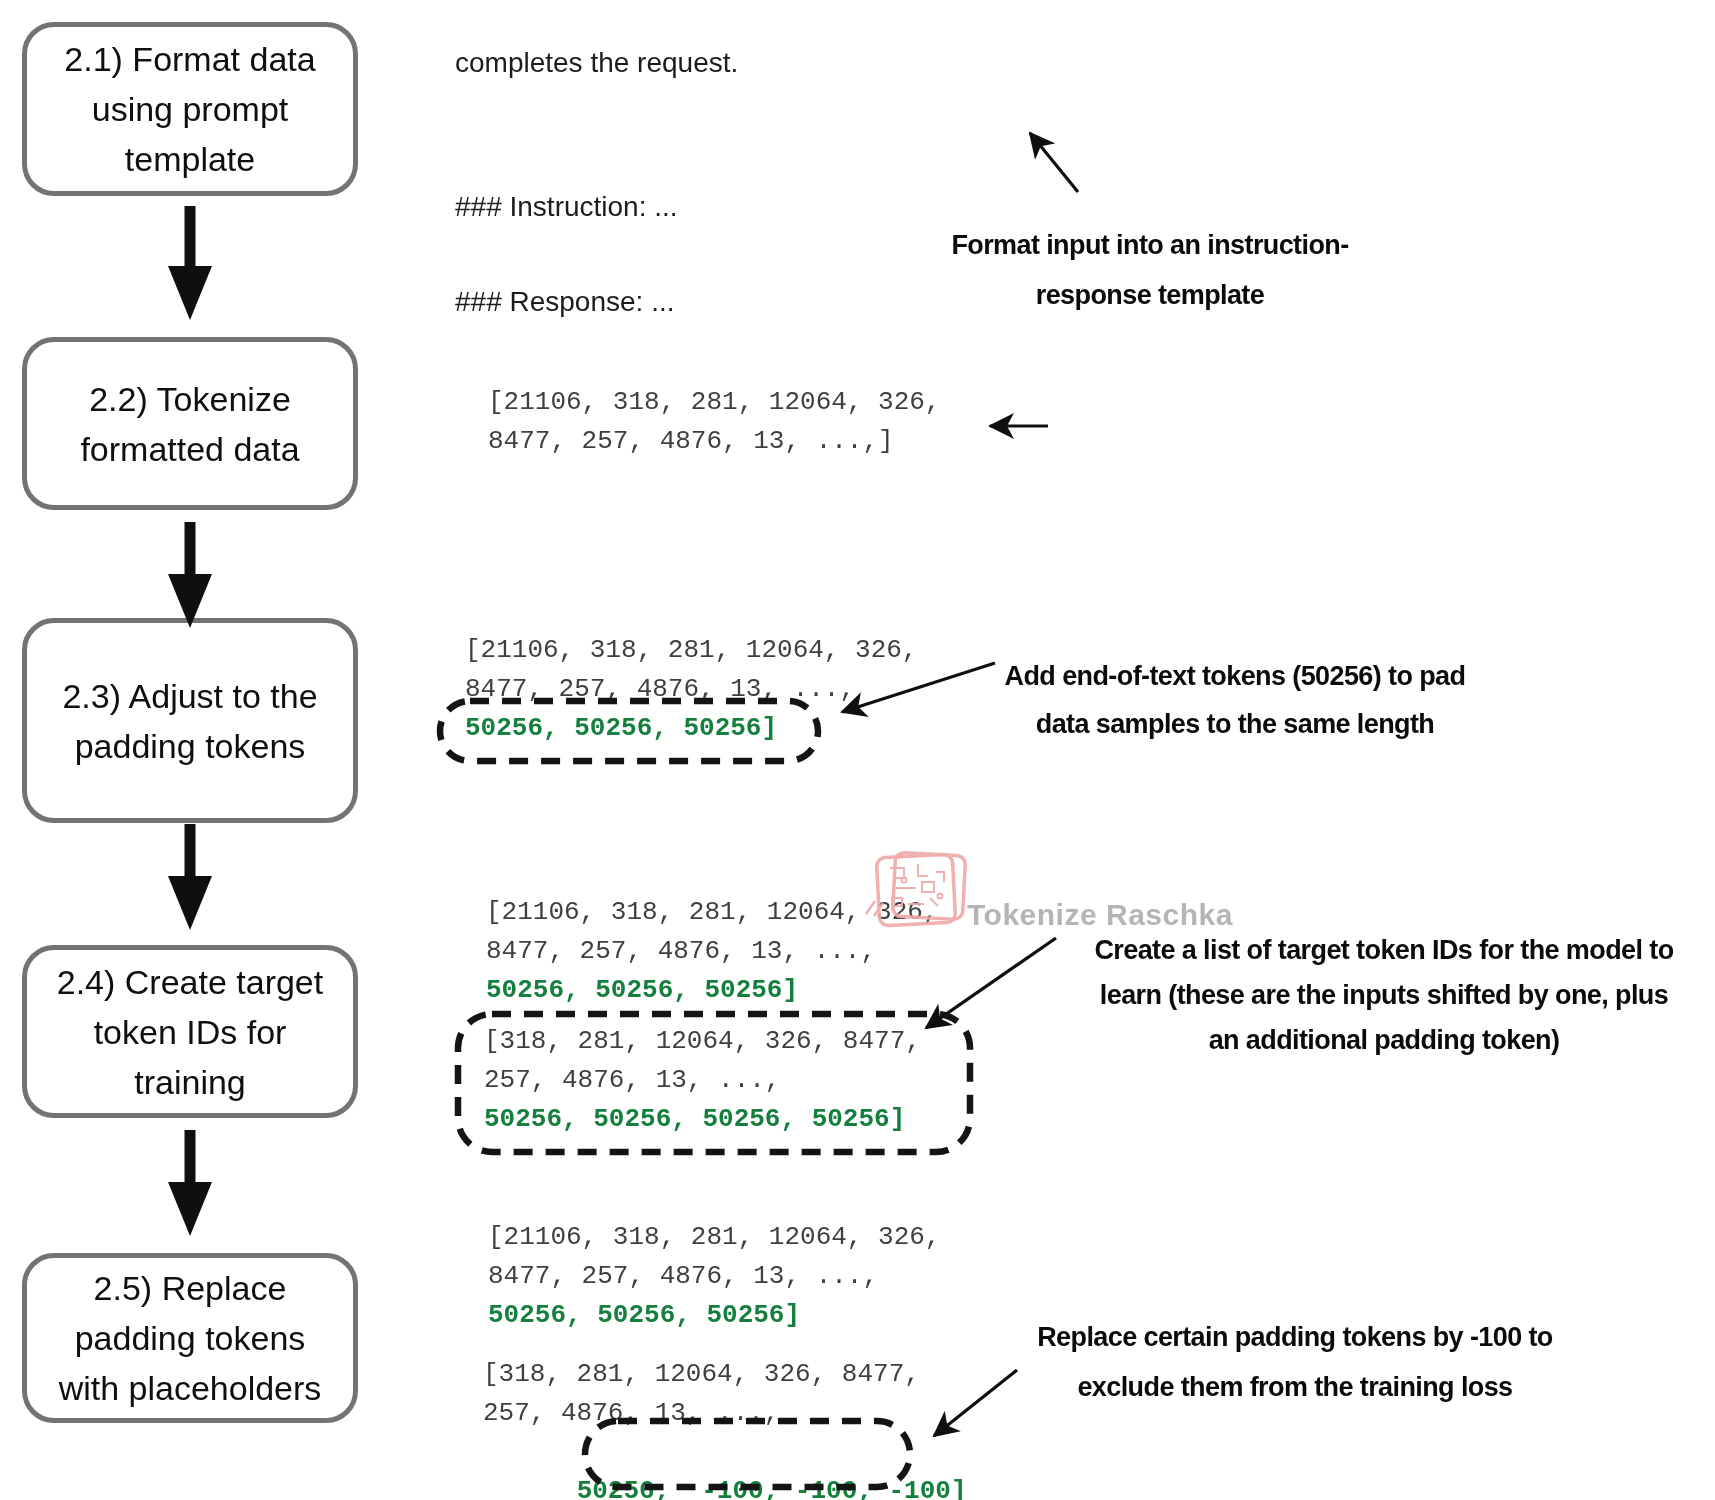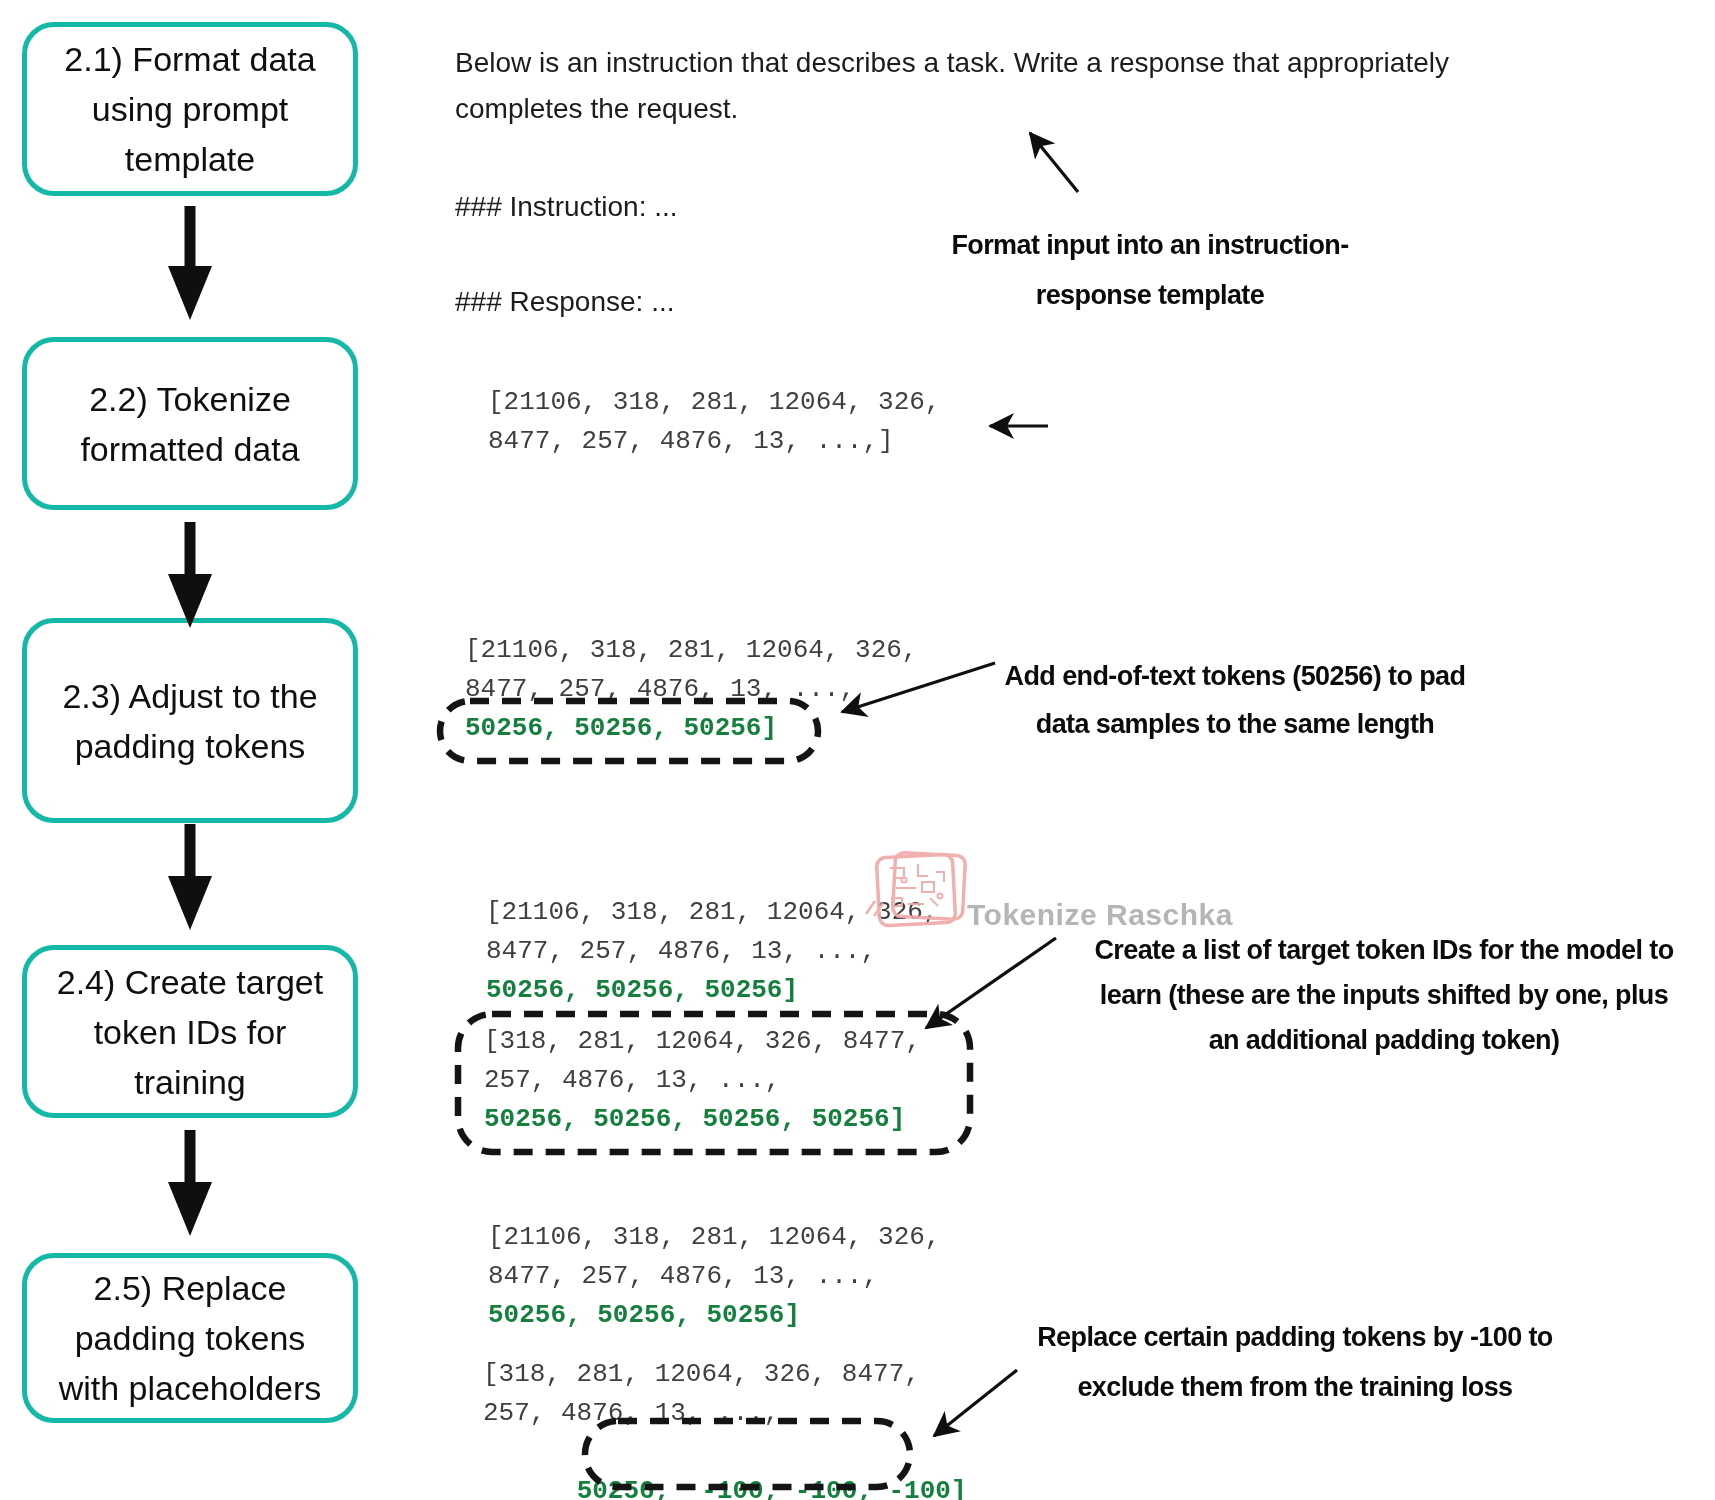--- a/index.html
+++ b/index.html
@@ -5,21 +5,21 @@
   html,body { margin:0; padding:0; background:#ffffff; }
   .canvas {
     position:relative; width:1715px; height:1500px; background:#ffffff;
     font-family:"Liberation Sans", sans-serif; overflow:hidden;
   }
   .abs { position:absolute; }
 
   
   .step-box {
     position:absolute; left:22px; width:336px; box-sizing:border-box;
-    border:5px solid #14b8a6; border-radius:32px; background:#ffffff;
+    border:5px solid #737373; border-radius:32px; background:#ffffff;
     display:flex; flex-direction:column; justify-content:center; align-items:center;
   }
   .step-line {
     font-size:34px; line-height:50px; color:#0f0f0f; text-align:center; white-space:nowrap;
   }
 
   
   .body-text { font-size:28px; line-height:46px; color:#1c1c1c; white-space:nowrap; }
 
   
@@ -71,21 +71,20 @@
     <div class="step-line">training</div>
   </div>
 
   <div class="step-box" style="top:1253px;height:170px">
     <div class="step-line">2.5) Replace</div>
     <div class="step-line">padding tokens</div>
     <div class="step-line">with placeholders</div>
   </div>
 
   <div class="abs body-text" style="left:455px;top:40px">
-    <div>Below is an instruction that describes a task. Write a response that appropriately</div>
     <div>completes the request.</div>
   </div>
   <div class="abs body-text" style="left:455px;top:184px">### Instruction: ...</div>
   <div class="abs body-text" style="left:455px;top:279px">### Response: ...</div>
 
   <div class="abs annotation lh50" style="left:900px;top:220px;width:500px">
     <div>Format input into an instruction-</div>
     <div>response template</div>
   </div>
 

